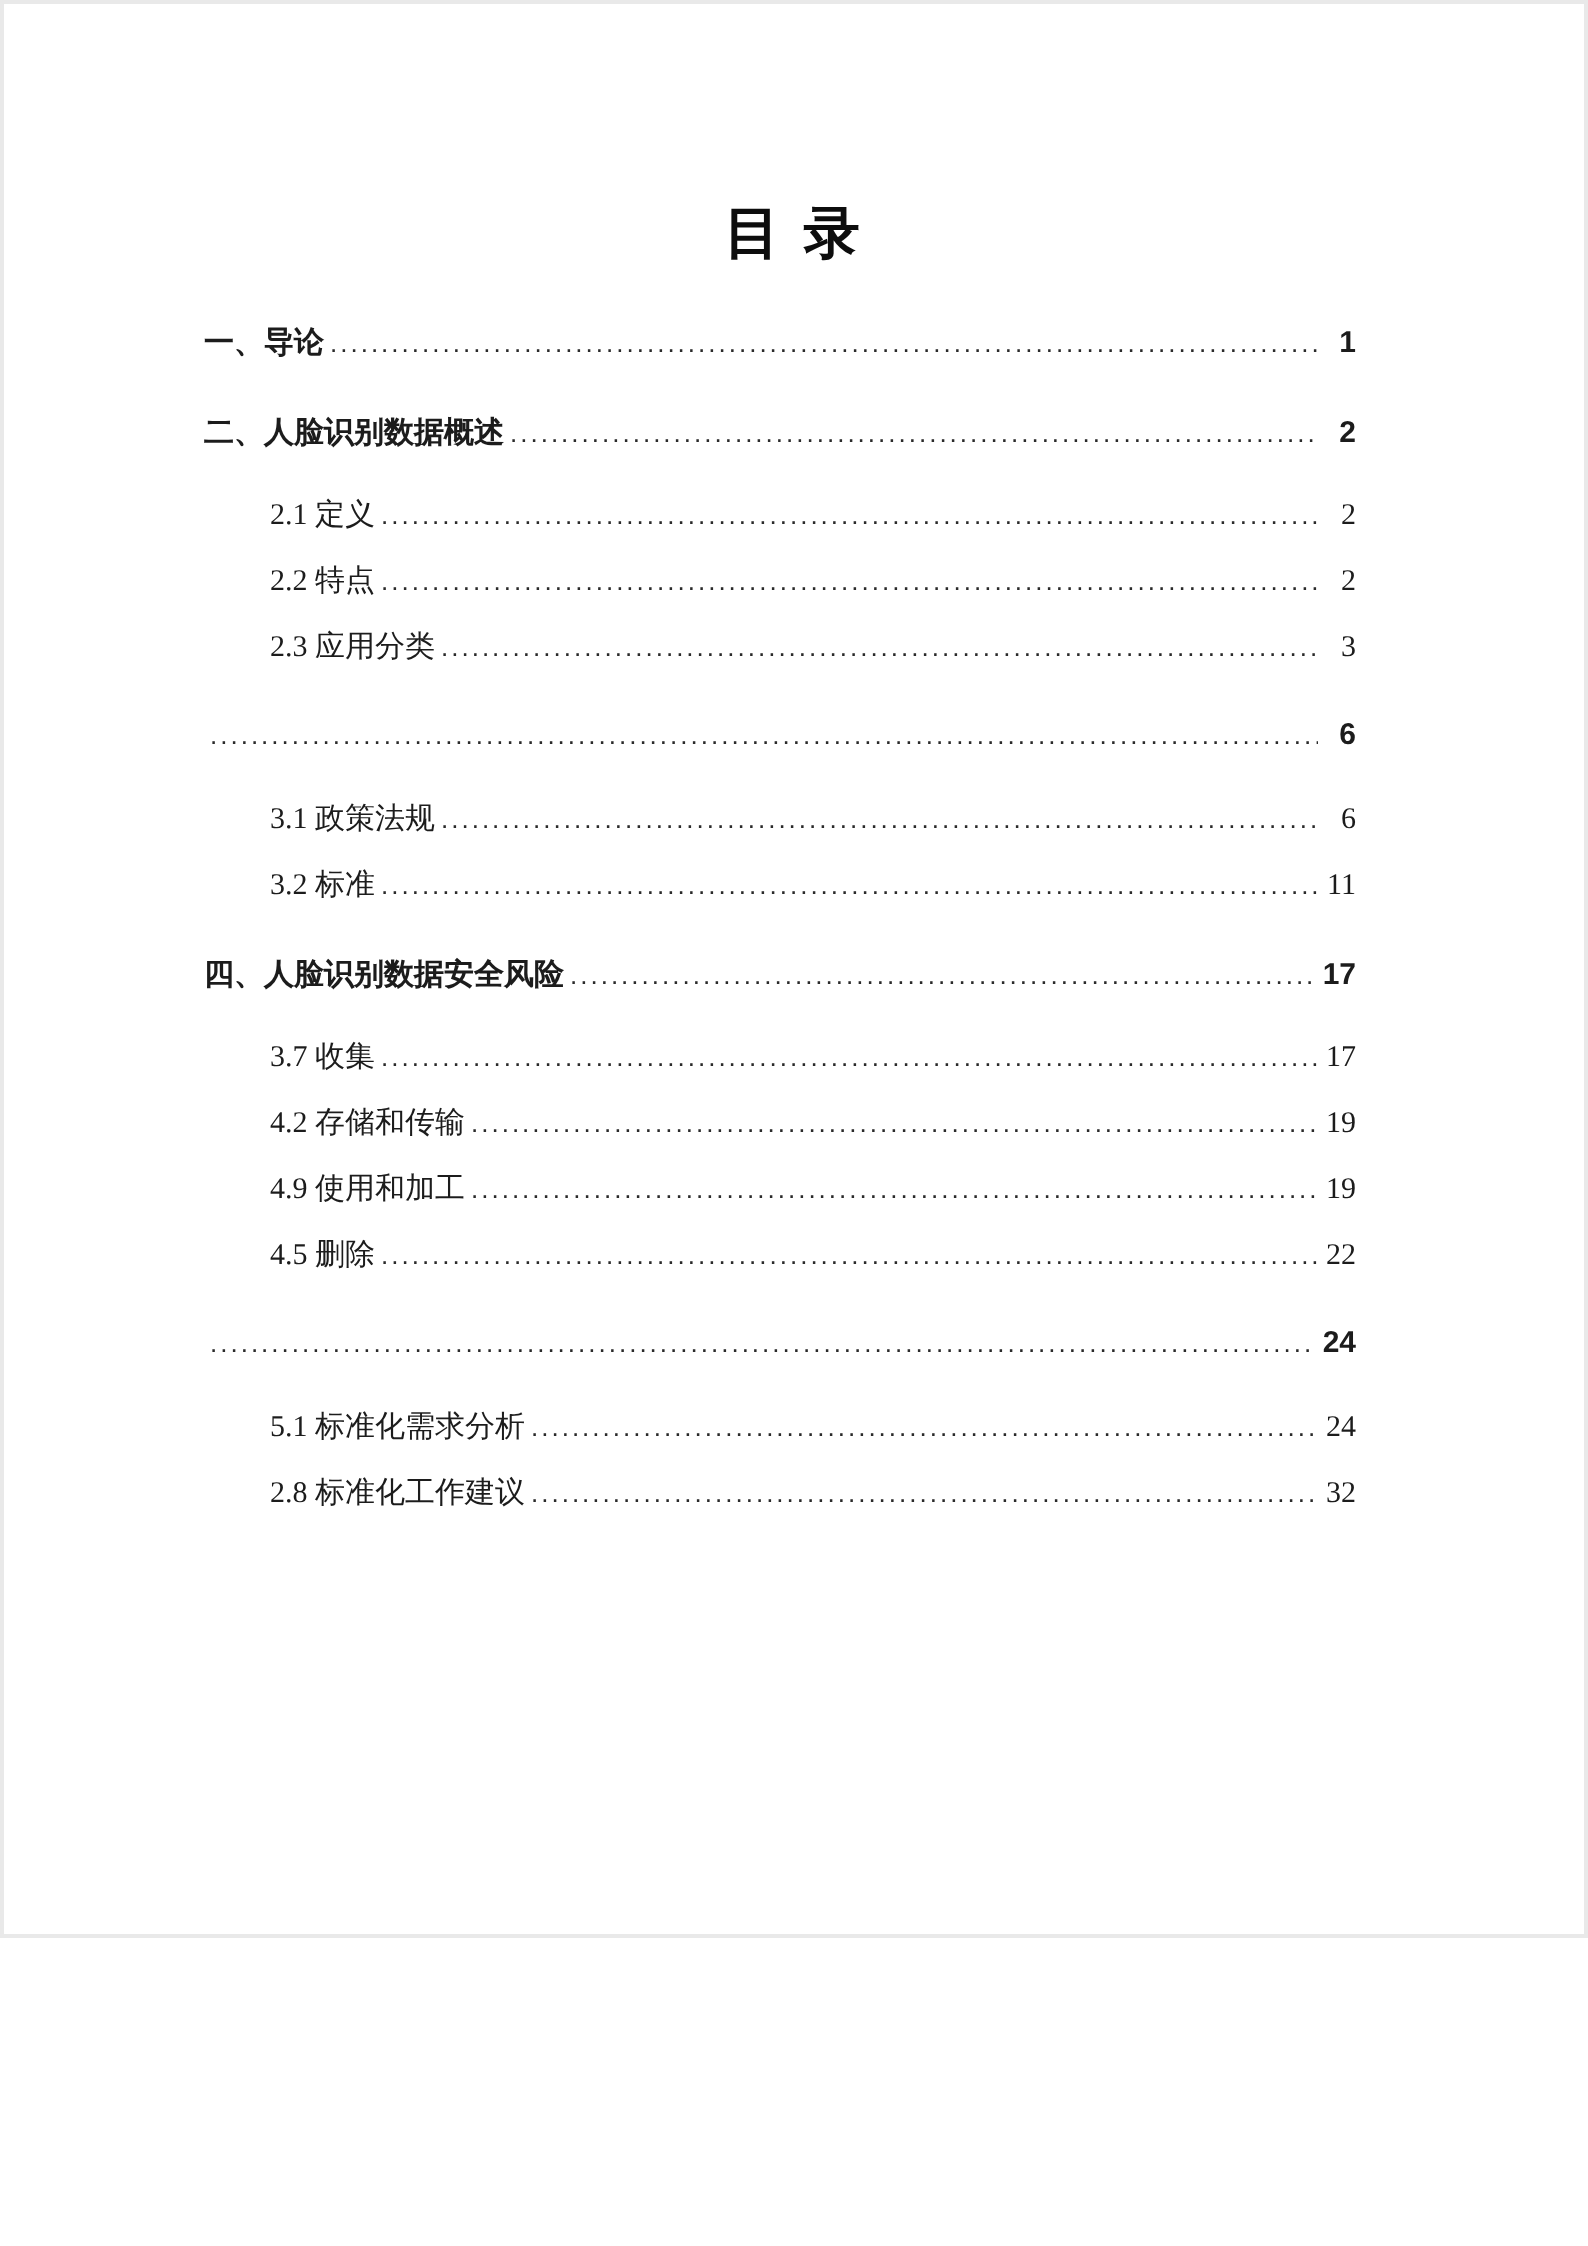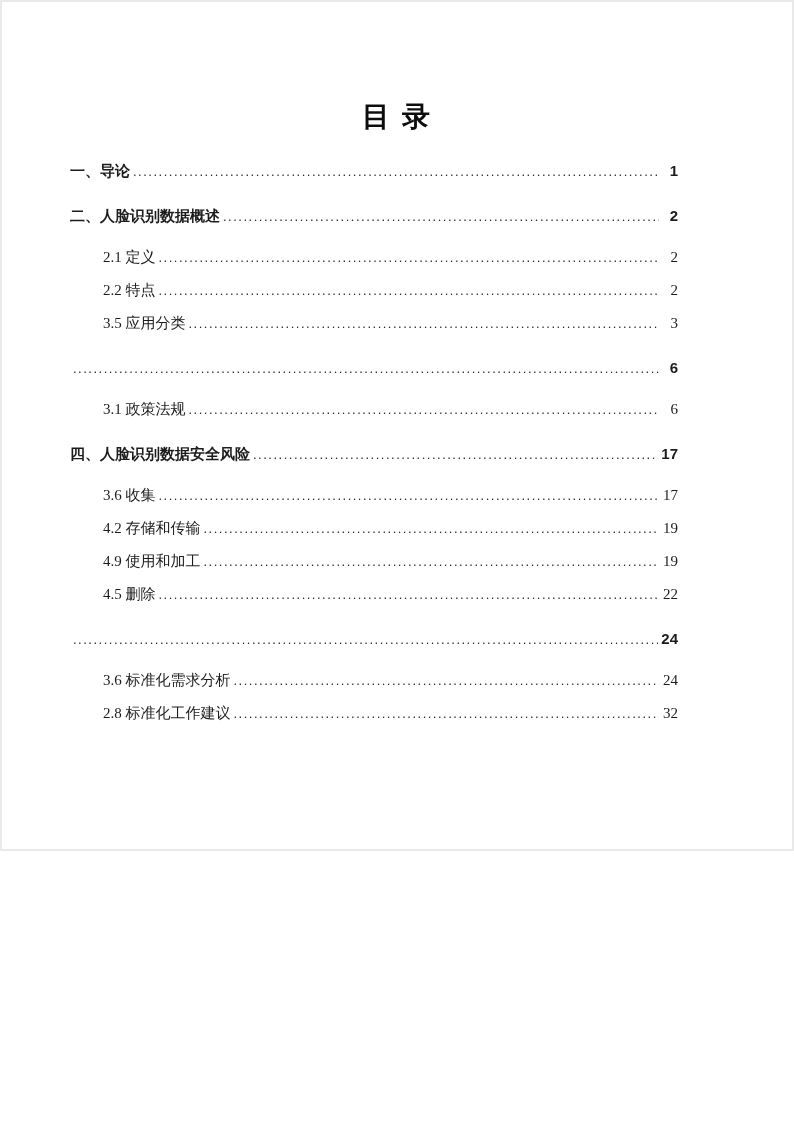--- a/index.html
+++ b/index.html
@@ -5,37 +5,37 @@
   * { margin: 0; padding: 0; box-sizing: border-box; }
   html, body { background: #ffffff; }
   body {
     width: 794px;
     height: 1123px;
     font-family: "Liberation Sans", "DejaVu Sans", sans-serif;
     color: #1a1a1a;
   }
   .page {
     width: 794px;
-    height: 851px;
+    height: 969px;
     background: #ffffff;
     border: 2px solid #e9e9e9;
     position: relative;
     overflow: hidden;
   }
   .toc-title {
     text-align: center;
     margin-top: 96px;
     font-size: 28px;
     font-weight: bold;
     color: #0d0d0d;
     letter-spacing: 2px;
   }
   .toc {
     margin-top: 26px;
-    padding-left: 68px;
+    padding-left: 100px;
     padding-right: 114px;
   }
   .toc-row {
     display: flex;
     align-items: baseline;
     height: 33px;
     font-size: 15px;
     color: #1c1c1c;
   }
   .toc-row.l1 {
@@ -92,40 +92,45 @@
         <span class="label">2.1 定义</span>
         <span class="dots"></span>
         <span class="pagenum">2</span>
       </div>
       <div class="toc-row l2">
         <span class="label">2.2 特点</span>
         <span class="dots"></span>
         <span class="pagenum">2</span>
       </div>
       <div class="toc-row l2">
-        <span class="label">3.5 应用分类</span>
+        <span class="label">2.3 应用分类</span>
         <span class="dots"></span>
         <span class="pagenum">3</span>
       </div>
       <div class="toc-row l1">
         <span class="dots"></span>
         <span class="pagenum">6</span>
       </div>
       <div class="toc-row l2">
         <span class="label">3.1 政策法规</span>
         <span class="dots"></span>
         <span class="pagenum">6</span>
       </div>
+      <div class="toc-row l2">
+        <span class="label">3.2 标准</span>
+        <span class="dots"></span>
+        <span class="pagenum">11</span>
+      </div>
       <div class="toc-row l1">
         <span class="label">四、人脸识别数据安全风险</span>
         <span class="dots"></span>
         <span class="pagenum">17</span>
       </div>
       <div class="toc-row l2">
-        <span class="label">3.6 收集</span>
+        <span class="label">3.7 收集</span>
         <span class="dots"></span>
         <span class="pagenum">17</span>
       </div>
       <div class="toc-row l2">
         <span class="label">4.2 存储和传输</span>
         <span class="dots"></span>
         <span class="pagenum">19</span>
       </div>
       <div class="toc-row l2">
         <span class="label">4.9 使用和加工</span>
@@ -135,21 +140,21 @@
       <div class="toc-row l2">
         <span class="label">4.5 删除</span>
         <span class="dots"></span>
         <span class="pagenum">22</span>
       </div>
       <div class="toc-row l1">
         <span class="dots"></span>
         <span class="pagenum">24</span>
       </div>
       <div class="toc-row l2">
-        <span class="label">3.6 标准化需求分析</span>
+        <span class="label">5.1 标准化需求分析</span>
         <span class="dots"></span>
         <span class="pagenum">24</span>
       </div>
       <div class="toc-row l2">
         <span class="label">2.8 标准化工作建议</span>
         <span class="dots"></span>
         <span class="pagenum">32</span>
       </div>
     </div>
 </div>

